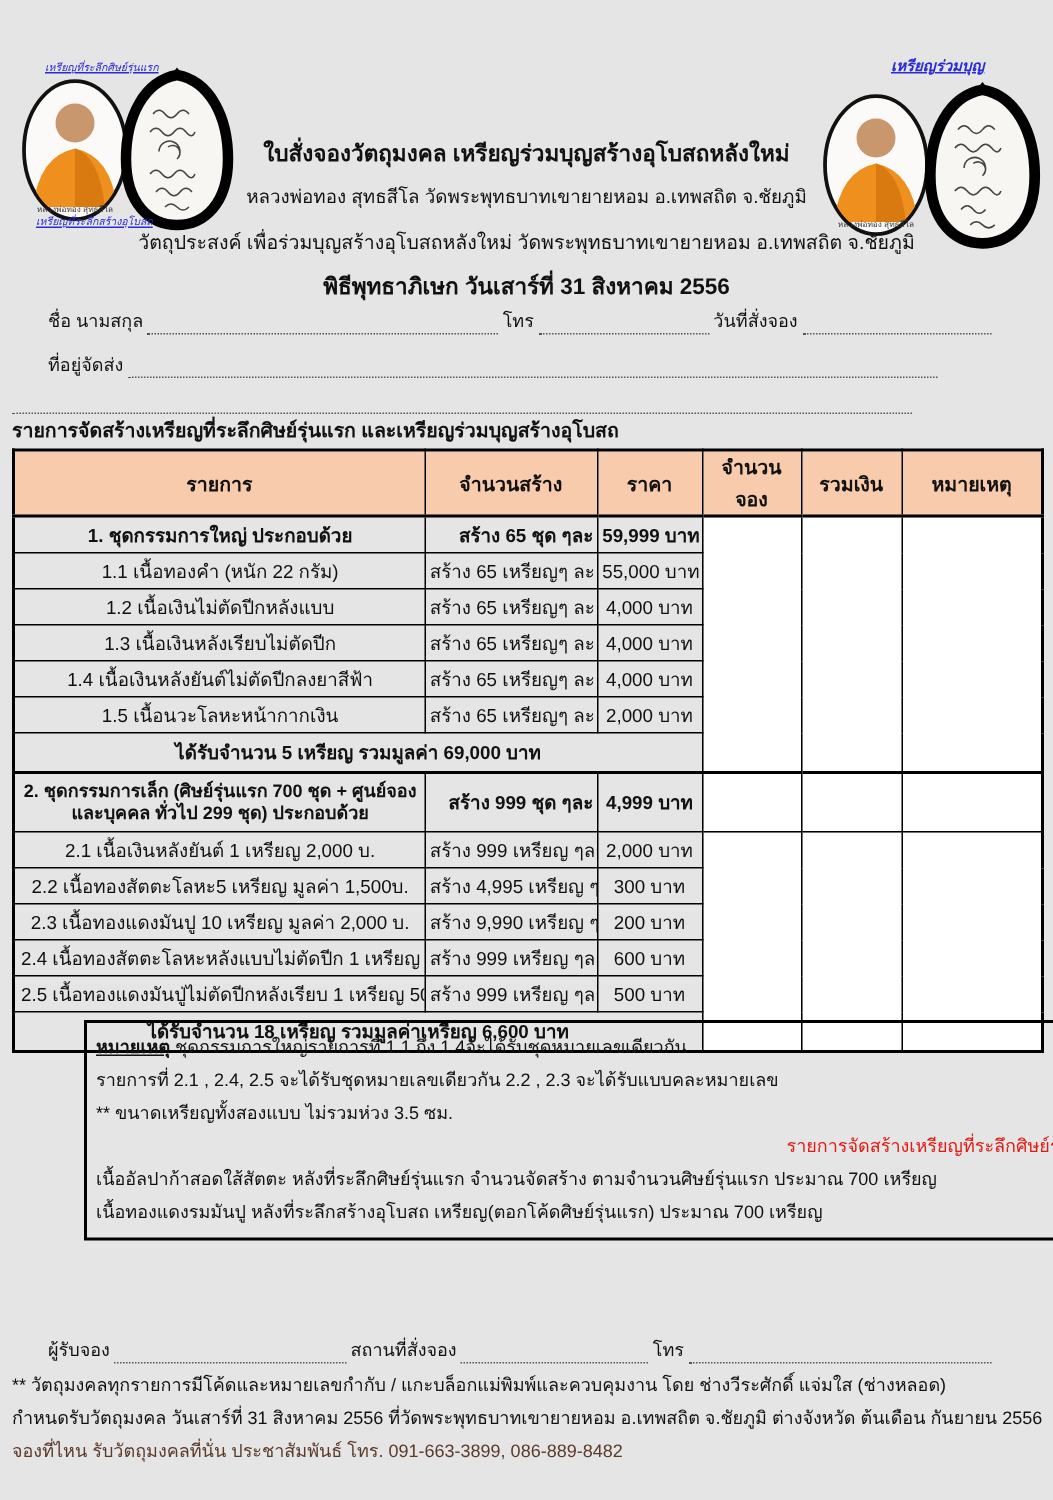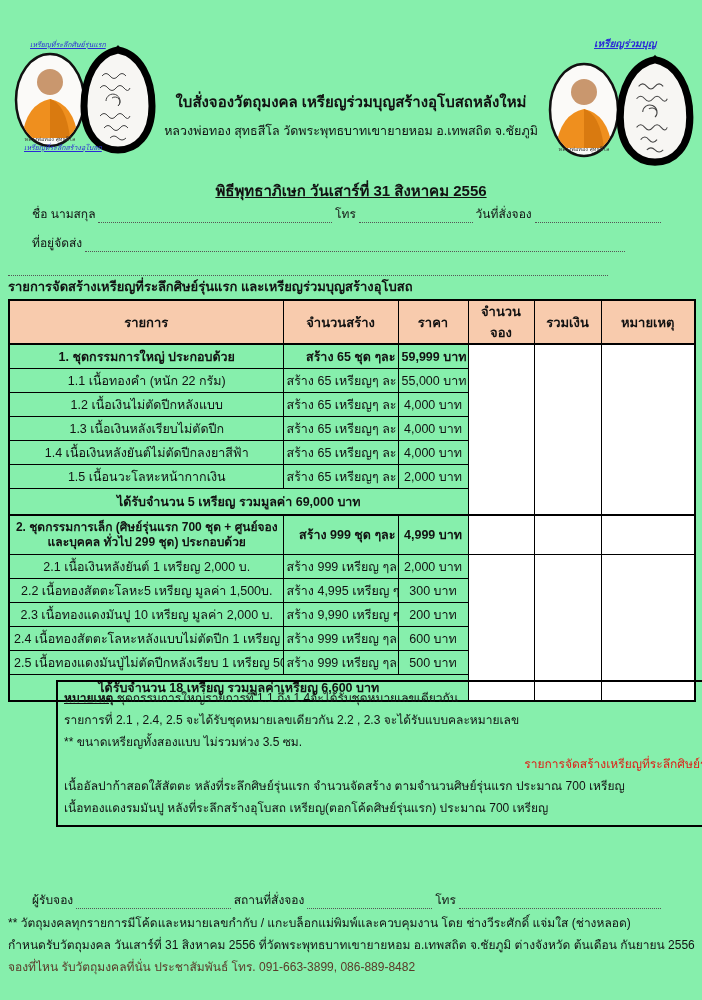--- a/index.html
+++ b/index.html
@@ -1,30 +1,30 @@
 <!DOCTYPE html>
 <html><head>
 <meta charset="utf-8">
 <style>
   html,body{margin:0;padding:0;background:#fff;}
   body{font-family:"Liberation Sans","DejaVu Sans",sans-serif;color:#111;}
-  #page{position:relative;width:702px;height:1000px;margin:0 auto;background:#86efac;overflow:hidden;}
+  #page{position:relative;width:702px;height:1000px;margin:0 auto;background:#e5e5e5;overflow:hidden;}
 
   
   .abs{position:absolute;}
   .blue-label{color:#2b2bd6;font-style:italic;text-decoration:underline;white-space:nowrap;}
   .lbl-sm{font-size:7px;}
   .lbl-md{font-size:10px;font-weight:bold;}
 
   
   .title-line{left:0;right:0;text-align:center;}
   .t1{top:90px;font-size:15px;font-weight:bold;}
   .t2{top:121px;font-size:12.5px;}
   .t3{top:151px;font-size:13px;}
-  .t4{top:179px;font-size:15px;font-weight:bold;text-decoration:underline;}
+  .t4{top:179px;font-size:15px;font-weight:bold;}
 
   
   .form-row{display:flex;align-items:flex-end;font-size:12px;margin-left:24px;}
   .dots{flex-grow:1;border-bottom:1.2px dotted #555;height:13px;margin:0 3px;}
   .fr1{left:8px;width:632px;top:204px;}
   .fr2{left:8px;width:596px;top:233px;}
   .fr3{left:8px;width:600px;top:262px;height:13px;border-bottom:1.2px dotted #555;}
   .sec-title{left:8px;top:276px;font-size:13px;font-weight:bold;}
 
   
@@ -113,20 +113,21 @@
       <path d="M24,44 q4,-5 8,0 q4,5 8,0 q4,-5 8,0 q4,5 6,0"></path>
       <path d="M30,57 a7,7 0 1 1 12,5 a5,5 0 1 0 -6,-8"></path>
       <path d="M24,72 q4,-5 8,0 q4,5 8,0 q4,-5 8,0 q4,5 6,0"></path>
       <path d="M28,84 q4,-5 8,0 q4,5 8,0"></path>
       <path d="M34,94 q4,-4 8,0 q4,4 8,0"></path>
     </g>
   </svg>
 
   <div class="abs title-line t1">ใบสั่งจองวัตถุมงคล เหรียญร่วมบุญสร้างอุโบสถหลังใหม่</div>
   <div class="abs title-line t2">หลวงพ่อทอง สุทธสีโล วัดพระพุทธบาทเขายายหอม อ.เทพสถิต จ.ชัยภูมิ</div>
+  <div class="abs title-line t3">วัตถุประสงค์ เพื่อร่วมบุญสร้างอุโบสถหลังใหม่ วัดพระพุทธบาทเขายายหอม อ.เทพสถิต จ.ชัยภูมิ</div>
   <div class="abs title-line t4">พิธีพุทธาภิเษก วันเสาร์ที่ 31 สิงหาคม 2556</div>
 
   <div class="abs form-row fr1">
     <span>ชื่อ นามสกุล</span>
     <span class="dots" style="flex-grow:1.85;"></span>
     <span>โทร</span>
     <span class="dots" style="flex-grow:0.9;"></span>
     <span>วันที่สั่งจอง</span>
     <span class="dots" style="flex-grow:1;"></span>
   </div>

